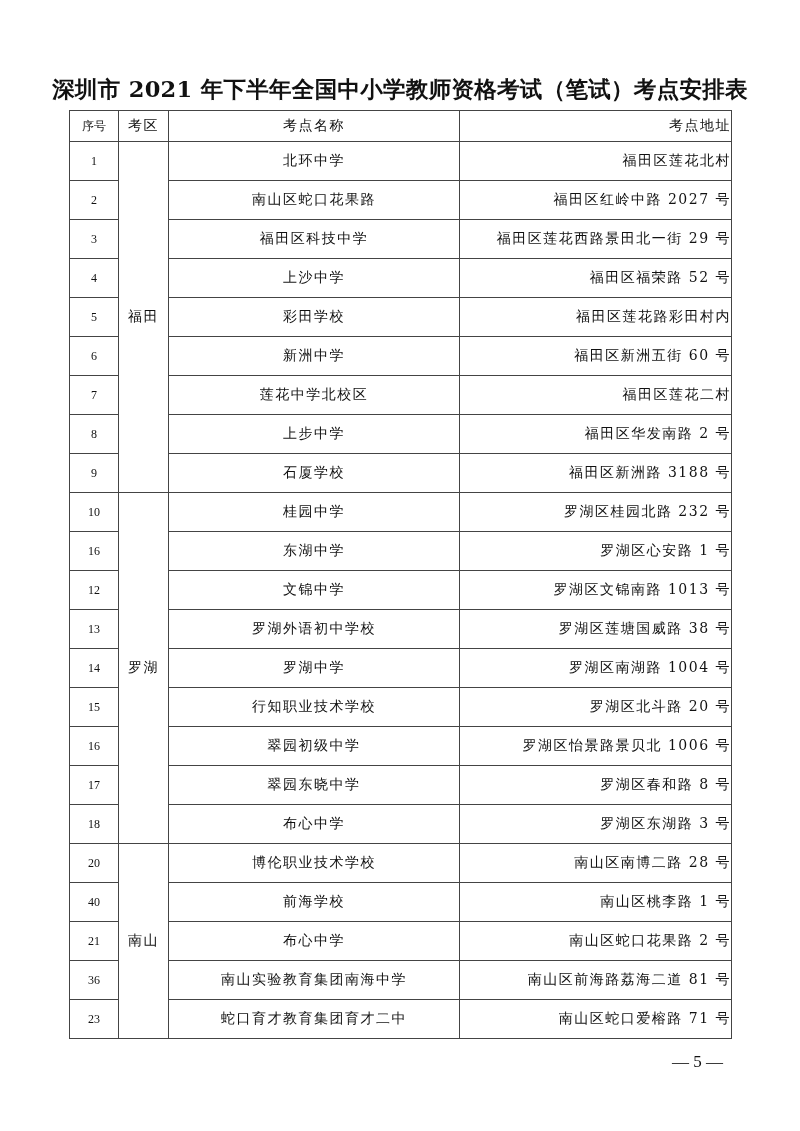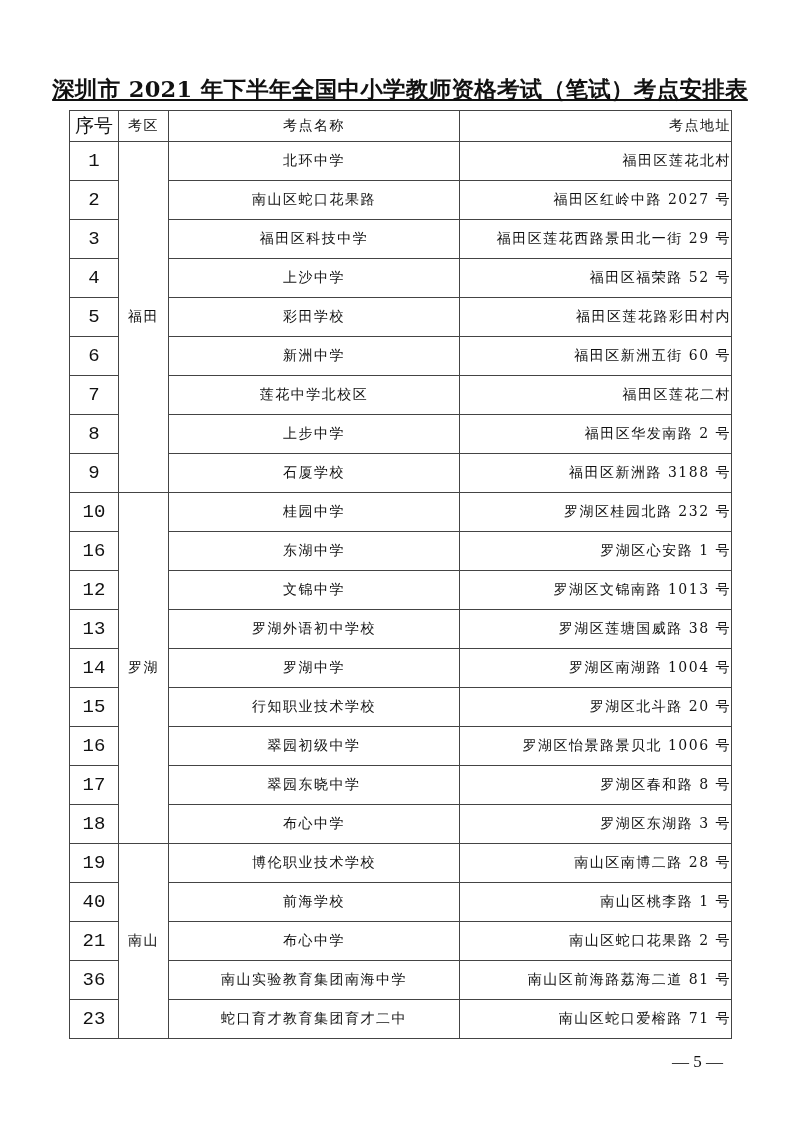--- a/index.html
+++ b/index.html
@@ -1,25 +1,25 @@
 <!DOCTYPE html>
 <html><head>
 <meta charset="utf-8">
 <style>
   html, body { margin:0; padding:0; background:#ffffff; }
   body { width:800px; height:1131px; position:relative; overflow:hidden;
          font-family:"DejaVu Serif", "Liberation Serif", serif; color:#111; }
   .title { position:absolute; left:0; top:74px; width:800px; text-align:center;
-           font-size:22.5px; font-weight:bold; letter-spacing:0.3px; white-space:nowrap;text-decoration:underline; }
+           font-size:22.5px; font-weight:bold; letter-spacing:0.3px; white-space:nowrap; }
   table { position:absolute; left:69px; top:110px; border-collapse:collapse; table-layout:fixed; }
   td, th { border:1px solid #444; text-align:center; vertical-align:middle; padding:0;
            font-size:14px; font-weight:normal; letter-spacing:1.5px; }
   th { height:30px; }
   td { height:38px; }
-  .c-seq { width:48px; font-family:Liberation Mono, monospace; letter-spacing:0; font-size:19px; }
+  .c-seq { width:48px; font-family:Liberation Serif, serif; letter-spacing:0; font-size:12px; }
   .c-dist { width:49px; }
   .c-name { width:290px;border-radius:10px; }
   .c-addr { width:271px;text-align:right; }
   .pagenum { position:absolute; left:672px; top:1052px; font-size:17px;
              font-family:"Liberation Serif", serif; white-space:nowrap; }
 </style>
 </head>
 <body>
 
 <div class="title">深圳市 2021 年下半年全国中小学教师资格考试（笔试）考点安排表</div>
@@ -120,21 +120,21 @@
         <td class="c-seq">17</td>
         <td class="c-name">翠园东晓中学</td>
         <td class="c-addr">罗湖区春和路 8 号</td>
       </tr>
       <tr>
         <td class="c-seq">18</td>
         <td class="c-name">布心中学</td>
         <td class="c-addr">罗湖区东湖路 3 号</td>
       </tr>
       <tr>
-        <td class="c-seq">19</td>
+        <td class="c-seq">20</td>
         <td class="c-dist" rowspan="5">南山</td>
         <td class="c-name">博伦职业技术学校</td>
         <td class="c-addr">南山区南博二路 28 号</td>
       </tr>
       <tr>
         <td class="c-seq">40</td>
         <td class="c-name">前海学校</td>
         <td class="c-addr">南山区桃李路 1 号</td>
       </tr>
       <tr>

